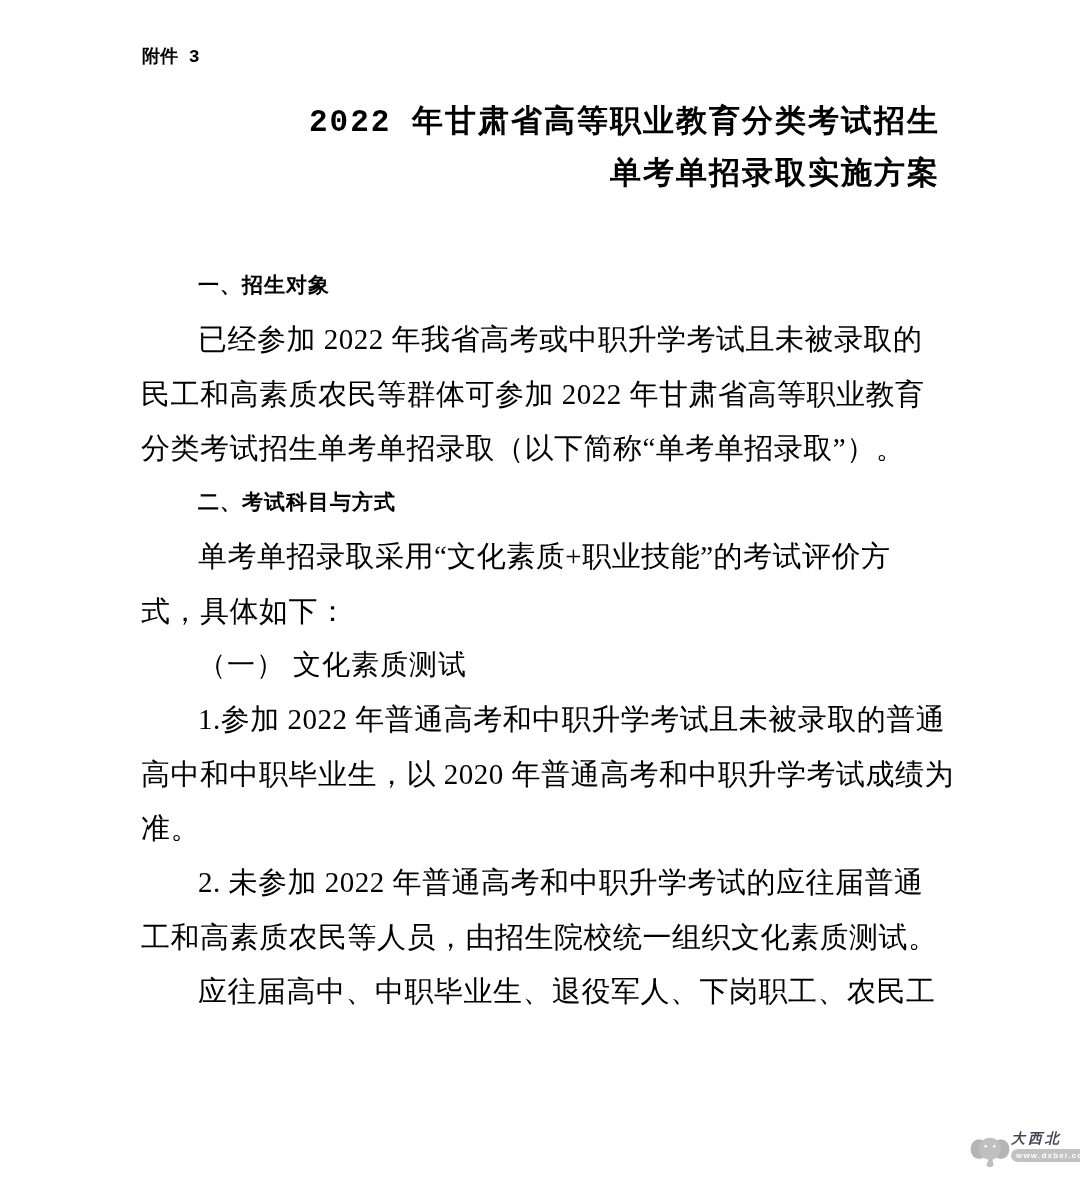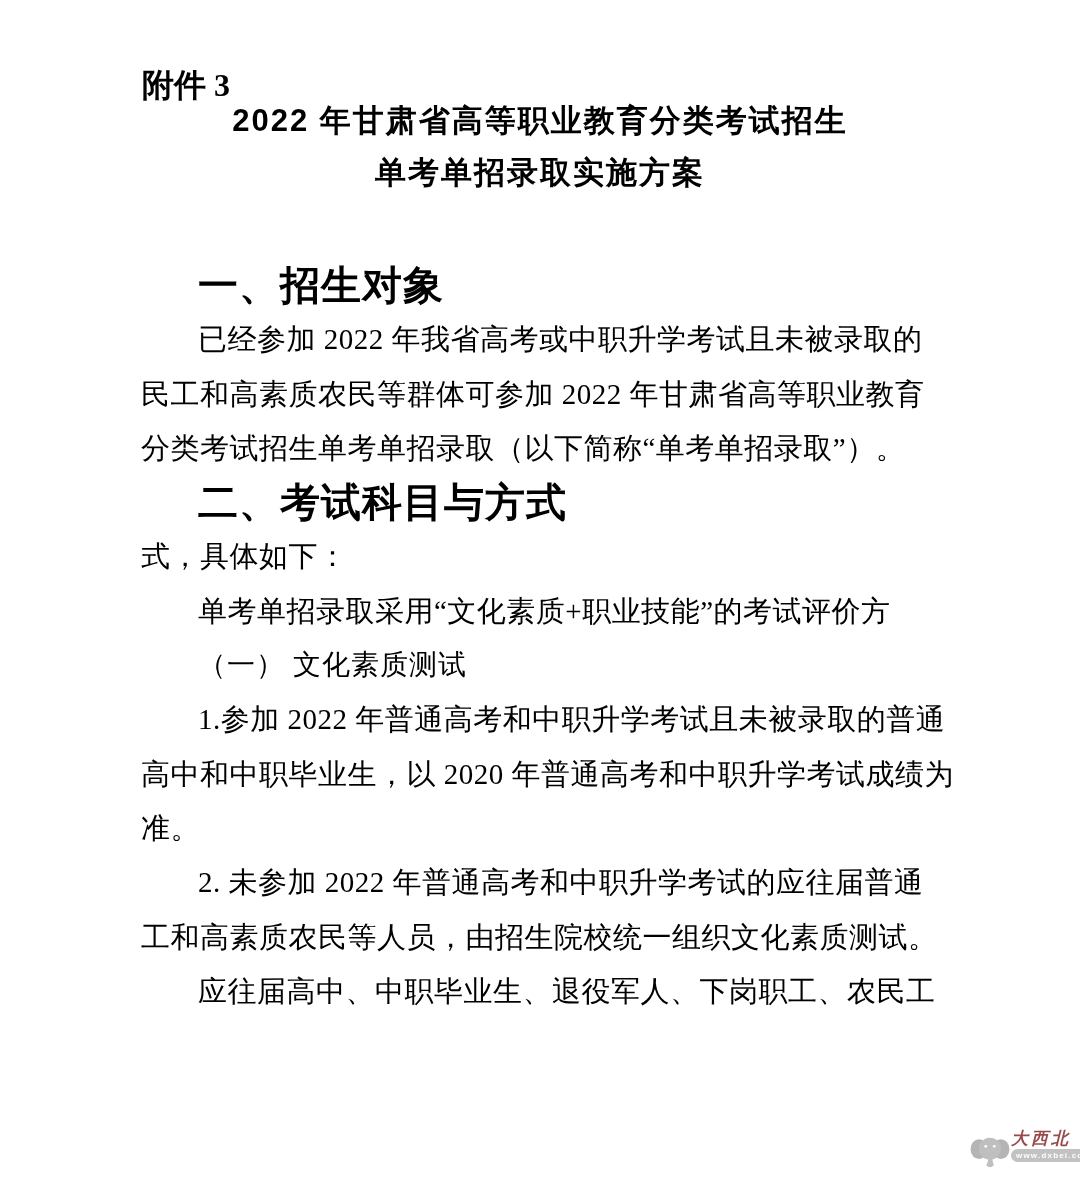--- a/index.html
+++ b/index.html
@@ -1,50 +1,50 @@
 <!DOCTYPE html>
 <html><head>
 <meta charset="utf-8">
 <style>
   html,body{margin:0;padding:0;background:#ffffff;}
   .page{
     position:relative;width:1080px;height:1178px;background:#ffffff;
     overflow:hidden;color:#000;font-family:"Liberation Serif",serif;
   }
   .attachment{
-    position:absolute;left:142px;top:64px;
-    font-family:Liberation Serif, serif;font-weight:bold;font-size:32px;
+    position:absolute;left:142px;top:44px;
+    font-family:Liberation Mono, monospace;font-weight:bold;font-size:18px;
     white-space:pre;
   }
   .title{
-    position:absolute;left:140px;width:800px;text-align:center;
+    position:absolute;left:140px;width:800px;text-align:right;
     font-weight:bold;font-size:31px;letter-spacing:2px;
-    font-family:Liberation Sans, sans-serif;white-space:pre;
+    font-family:Liberation Mono, monospace;white-space:pre;
   }
   .title-1{top:100px;}
   .title-2{top:152px;}
   .lines{position:absolute;left:141px;top:258px;width:812px;}
   .line{
     height:54.3px;line-height:54.3px;font-size:29px;letter-spacing:0.5px;
     white-space:pre;
   }
   .line.indent{padding-left:57px;}
   .line.sec{
     font-family:"Liberation Sans",sans-serif;font-weight:bold;
-    font-size:40px;letter-spacing:1px;
+    font-size:21px;letter-spacing:1px;
   }
   .line.sub{font-weight:normal;font-size:28px;letter-spacing:1px;}
   .watermark{
     position:absolute;left:970px;top:1130px;display:flex;align-items:flex-start;
     opacity:0.8;
   }
   .wm-icon{flex:0 0 auto;margin-top:4px;}
   .wm-right{display:flex;flex-direction:column;align-items:flex-start;margin-left:1px;}
   .wm-name{
-    font-size:17px;font-weight:bold;font-style:italic;color:#7f1d1d;
+    font-size:14px;font-weight:bold;font-style:italic;color:#0f172a;
     letter-spacing:3px;line-height:17px;white-space:pre;
     font-family:"Liberation Serif",serif;
   }
   .wm-pill{
     margin-top:2px;background:#b3b3b3;color:#ffffff;
     font-family:"Liberation Sans",sans-serif;font-size:8px;font-weight:bold;
     letter-spacing:1.2px;padding:2px 5px;border-radius:8px;line-height:9px;
     white-space:pre;
   }
 </style>
@@ -57,22 +57,22 @@
 
   <div class="title title-1">2022 年甘肃省高等职业教育分类考试招生</div>
   <div class="title title-2">单考单招录取实施方案</div>
 
   <div class="lines">
     <div class="line sec indent">一、招生对象</div>
     <div class="line indent">已经参加 2022 年我省高考或中职升学考试且未被录取的</div>
     <div class="line">民工和高素质农民等群体可参加 2022 年甘肃省高等职业教育</div>
     <div class="line">分类考试招生单考单招录取（以下简称“单考单招录取”）。</div>
     <div class="line sec indent">二、考试科目与方式</div>
+    <div class="line indent">单考单招录取采用“文化素质+职业技能”的考试评价方</div>
     <div class="line">式，具体如下：</div>
-    <div class="line indent">单考单招录取采用“文化素质+职业技能”的考试评价方</div>
     <div class="line sub indent">（一） 文化素质测试</div>
     <div class="line indent">1.参加 2022 年普通高考和中职升学考试且未被录取的普通</div>
     <div class="line">高中和中职毕业生，以 2020 年普通高考和中职升学考试成绩为</div>
     <div class="line">准。</div>
     <div class="line indent">2. 未参加 2022 年普通高考和中职升学考试的应往届普通</div>
     <div class="line">工和高素质农民等人员，由招生院校统一组织文化素质测试。</div>
     <div class="line indent">应往届高中、中职毕业生、退役军人、下岗职工、农民工</div>
   </div>
 
   <div class="watermark">

